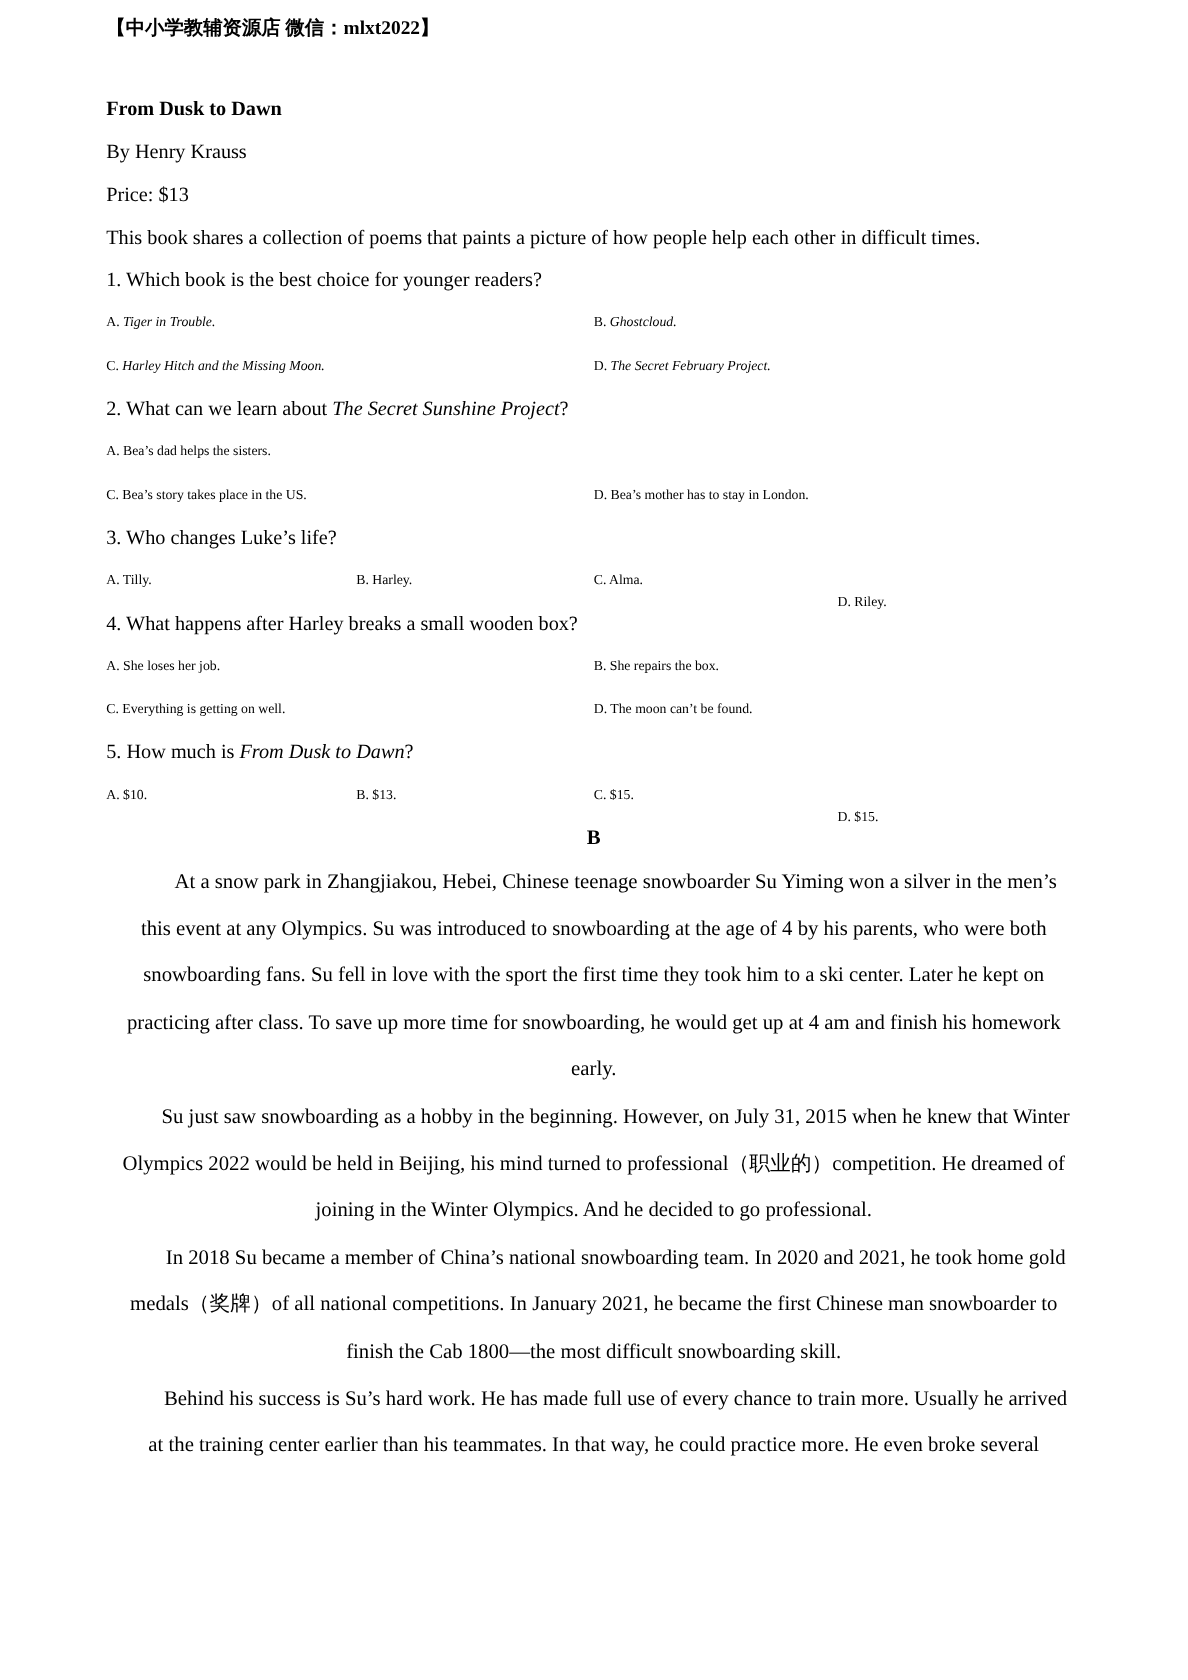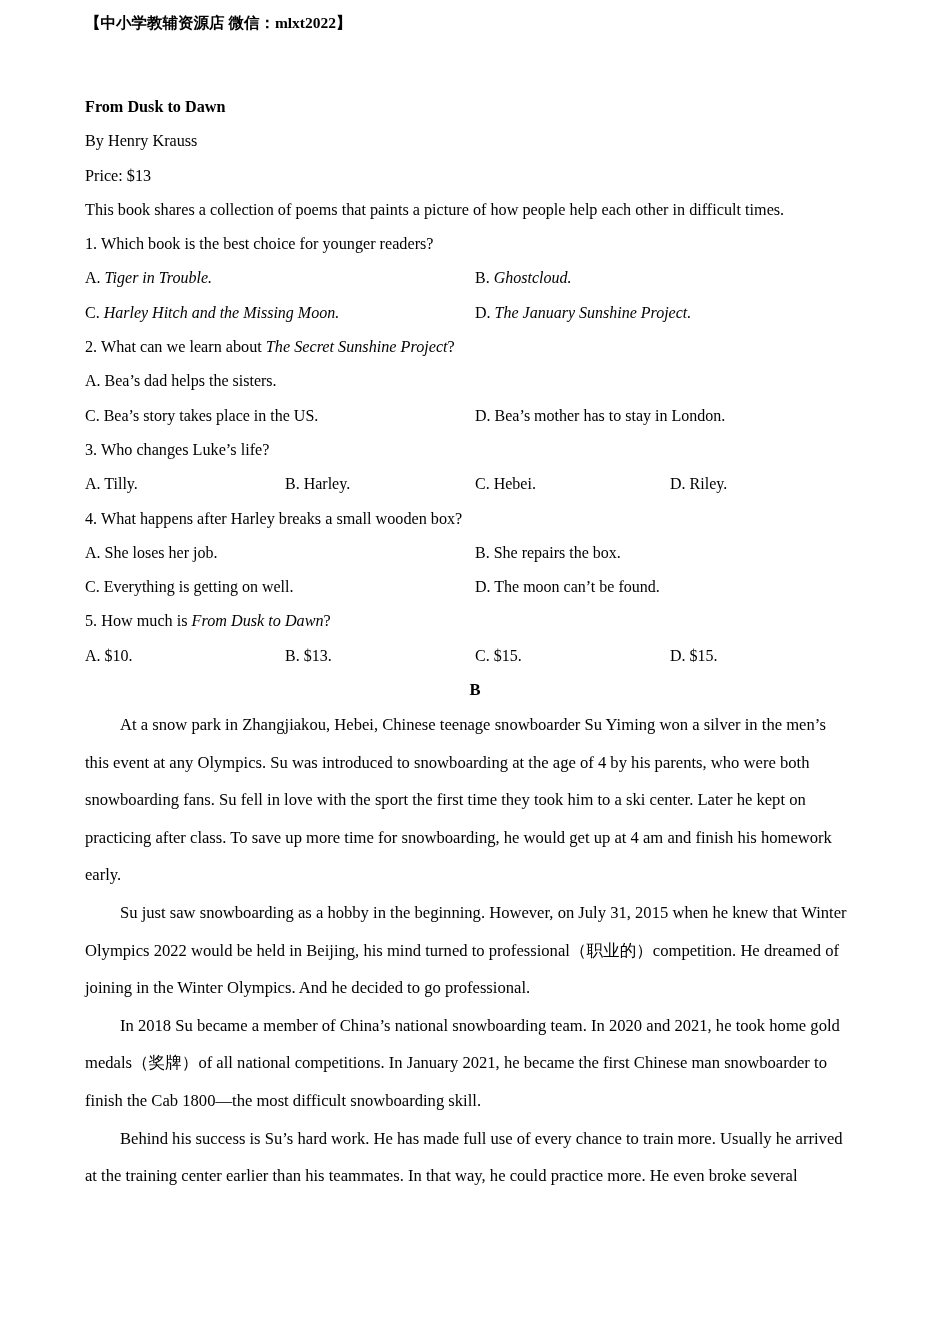--- a/index.html
+++ b/index.html
@@ -33,64 +33,65 @@
     line-height: 1.4;
     color: #000;
     white-space: nowrap;
     font-family: "Liberation Serif", "DejaVu Serif", serif;
   }
 
   
   .content {
     position: absolute;
     left: 85px;
-    top: 90px;
+    top: 70px;
     width: 780px;
   }
 
   .line {
     font-size: 16.2px;
     line-height: 34.3px;
     white-space: nowrap;
   }
   .line.bold { font-weight: bold; }
   .ital { font-style: italic; }
 
   
   .opt-row {
     position: relative;
     height: 34.3px;
-    font-size: 16px;
+    font-size: 11px;
     line-height: 34.3px;
   }
   .opt {
     position: absolute;
     top: 0;
     white-space: nowrap;
   }
   .c1 { left: 0px; }
   .c2 { left: 390px; }
   .c2q { left: 200px; }
   .c3 { left: 390px; }
-  .c4 { left: 585px; }
+  .c4 { left: 585px; margin-top: 18px; }
 
   
   .section-letter {
     text-align: center;
     font-size: 16.6px;
     font-weight: bold;
     line-height: 33px;
     width: 780px;
   }
 
   
   .para-line {
     font-size: 16.6px;
     line-height: 37.6px;
     white-space: nowrap;
+    text-align: center;
   }
   .para-line.indent { text-indent: 35px; }
 </style>
 </head>
 <body>
 
 <div class="page">
 
   <div class="shop-header">【中小学教辅资源店 微信：mlxt2022】</div>
 
@@ -112,21 +113,21 @@
         <span class="ital">Ghostcloud.</span>
       </div>
     </div>
     <div class="opt-row">
       <div class="opt c1">
         <span>C.</span>
         <span class="ital">Harley Hitch and the Missing Moon.</span>
       </div>
       <div class="opt c2">
         <span>D.</span>
-        <span class="ital">The January Sunshine Project.</span>
+        <span class="ital">The Secret February Project.</span>
       </div>
     </div>
 
     <div class="line"><span>2. What can we learn about </span><span class="ital">The Secret Sunshine Project</span><span>?</span></div>
     <div class="opt-row">
       <div class="opt c1">
         <span>A.</span>
         <span>Bea’s dad helps the sisters.</span>
       </div>
     </div>
@@ -146,21 +147,21 @@
       <div class="opt c1">
         <span>A.</span>
         <span>Tilly.</span>
       </div>
       <div class="opt c2q">
         <span>B.</span>
         <span>Harley.</span>
       </div>
       <div class="opt c3">
         <span>C.</span>
-        <span>Hebei.</span>
+        <span>Alma.</span>
       </div>
       <div class="opt c4">
         <span>D.</span>
         <span>Riley.</span>
       </div>
     </div>
 
     <div class="line">4. What happens after Harley breaks a small wooden box?</div>
     <div class="opt-row">
       <div class="opt c1">

